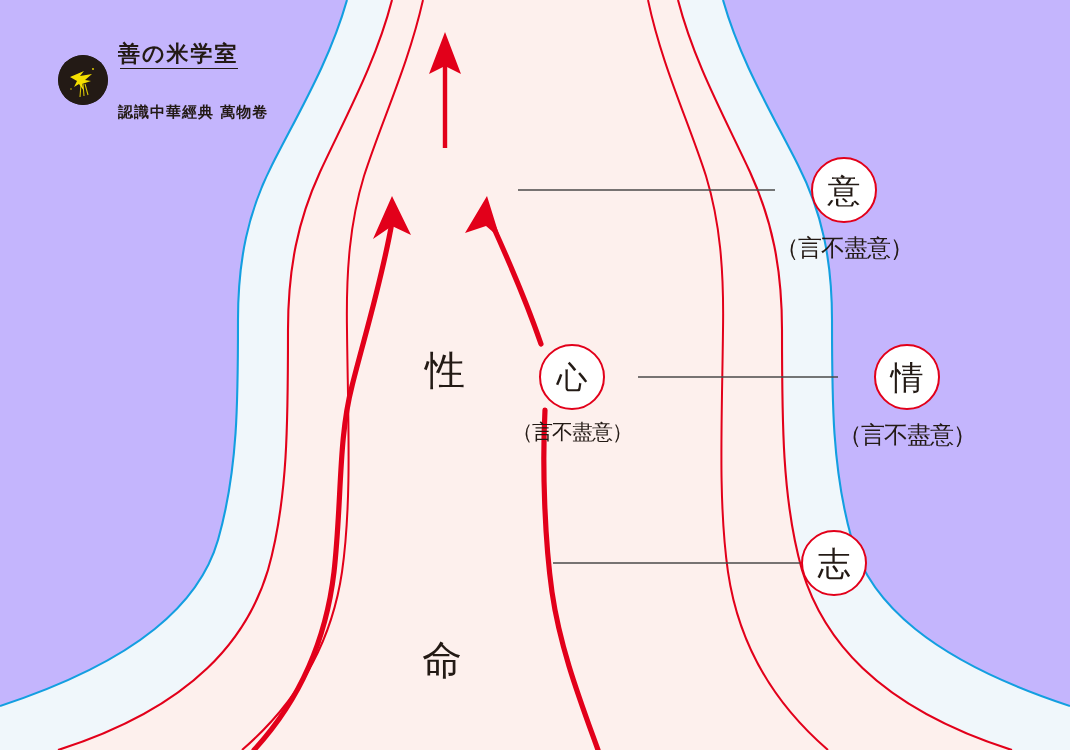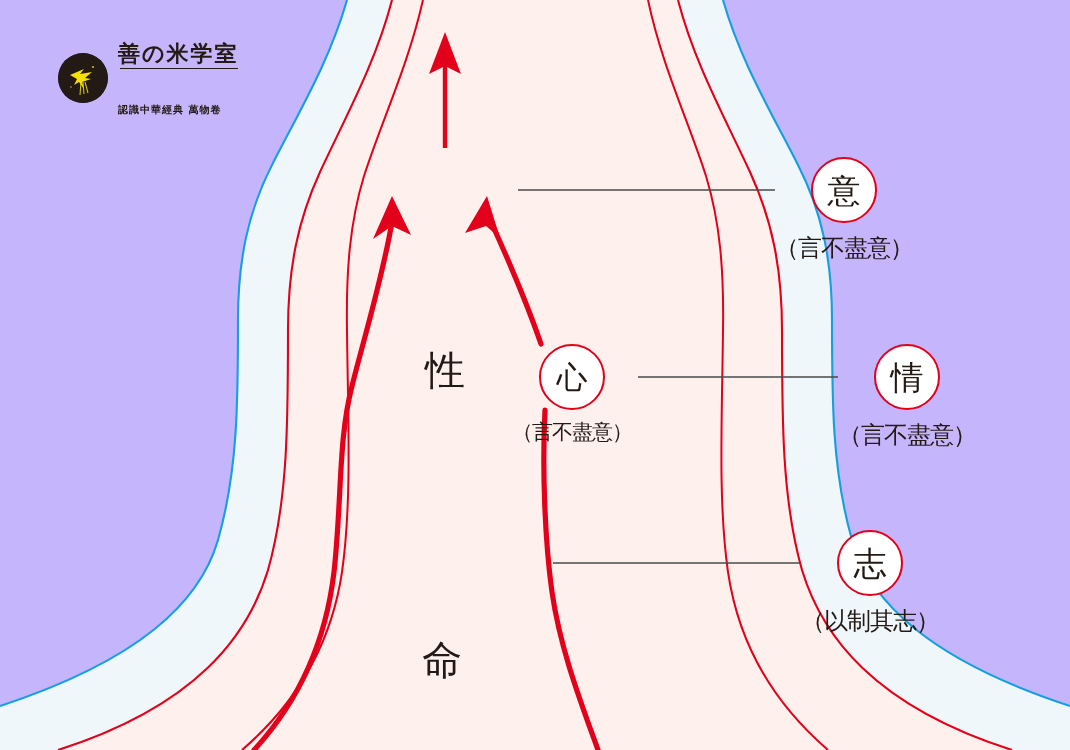--- a/index.html
+++ b/index.html
@@ -59,21 +59,21 @@
     letter-spacing: 2px;
     white-space: nowrap;
   }
   .brand-rule {
     width: 118px;
     height: 1px;
     background: #231a15;
     margin: 4px 0 4px 2px;
   }
   .brand-sub {
-    font-size: 10px;
+    font-size: 15px;
     font-weight: bold;
     color: #231a15;
     letter-spacing: 1px;
     white-space: nowrap;
     margin-top: 32px;
   }
 
   
   .node {
     position: absolute;
@@ -258,16 +258,15 @@
     <div class="node-circle">
       <span class="node-glyph">情</span>
     </div>
     <div class="node-note">（言不盡意）</div>
   </div>
 
   <div class="node" style="left:801px; top:530px;">
     <div class="node-circle">
       <span class="node-glyph">志</span>
     </div>
-    <div class="node-note">（以制其志）</div>
   </div>
 
 </div>
 
 </body></html>

